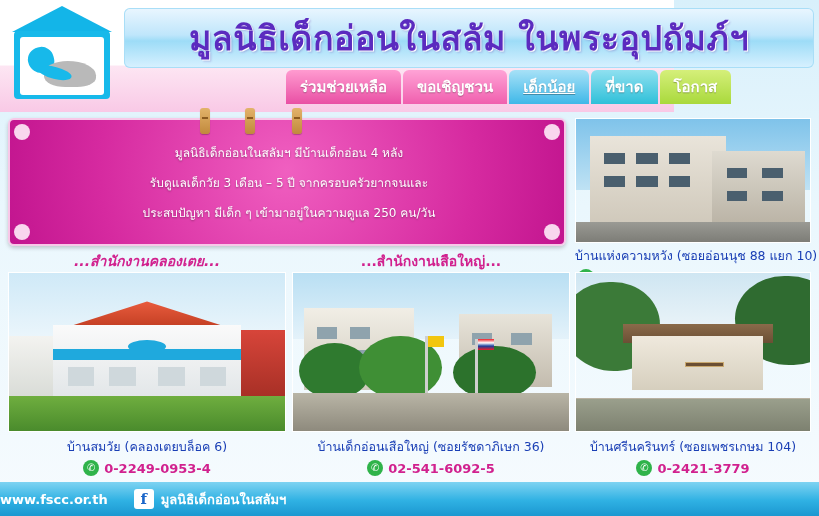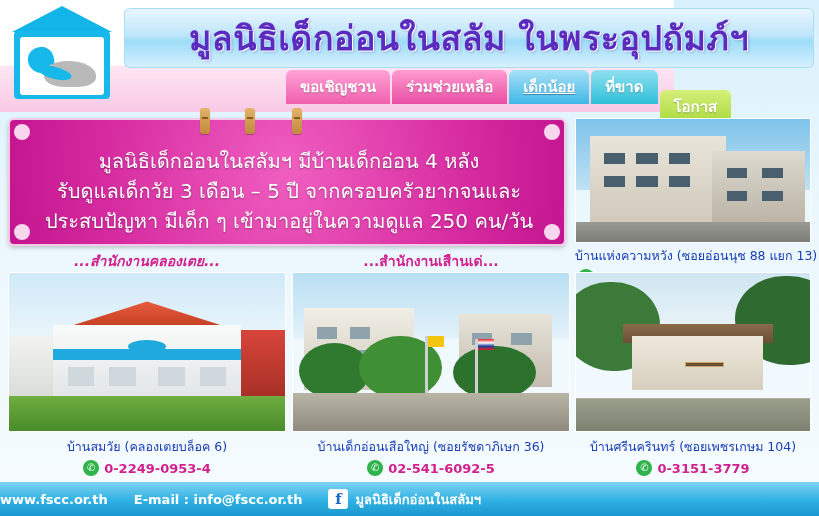--- a/index.html
+++ b/index.html
@@ -79,40 +79,40 @@
     font-size:15px; color:#ffffff; font-weight:bold;
     border-radius:6px 6px 0 0;
     text-shadow: 0 1px 1px rgba(0,0,0,.28);
     white-space:nowrap;
     cursor:pointer;
   }
   .nav-0 { background:linear-gradient(180deg,#ffa3d6 0%, #f05fae 100%); }
   .nav-1 { background:linear-gradient(180deg,#ff9bd0 0%, #e94fa4 100%); }
   .nav-2 { background:linear-gradient(180deg,#a7e1f7 0%, #3fb8e8 100%);text-decoration:underline; }
   .nav-3 { background:linear-gradient(180deg,#8fe0f0 0%, #2fc0d9 100%); }
-  .nav-4 { background:linear-gradient(180deg,#d5ef7a 0%, #a9d93c 100%);margin-top:20px; }
+  .nav-4 { background:linear-gradient(180deg,#d5ef7a 0%, #a9d93c 100%); }
 
   
   .scroll {
     position:absolute; left:8px; top:118px; width:558px; height:128px;
     background: radial-gradient(circle at 50% 40%, #f05fc0 0%, #d62aa0 65%, #c2158f 100%);
     border:2px solid #f8c8e8; border-radius:6px;
     box-shadow: 0 2px 4px rgba(0,0,0,.2);
   }
   .scroll-corner {
     position:absolute; width:16px; height:16px; background:#f9d6ee;
     border-radius:50%;
   }
   .sc-tl { left:4px; top:4px; }
   .sc-tr { right:4px; top:4px; }
   .sc-bl { left:4px; bottom:4px; }
   .sc-br { right:4px; bottom:4px; }
   .scroll-text {
-    position:absolute; left:20px; top:26px; width:518px;
-    text-align:center; color:#ffffff; font-size:20px; line-height:30px;
+    position:absolute; left:20px; top:18px; width:518px;
+    text-align:center; color:#ffffff; font-size:12px; line-height:30px;
     font-family:"DejaVu Sans","Liberation Sans",sans-serif;
     text-shadow: 0 1px 2px rgba(0,0,0,.35);
   }
   
   .peg {
     position:absolute; top:108px; width:10px; height:26px;
     background:linear-gradient(180deg,#e2b36a 0%, #c1893c 100%);
     border-radius:3px; z-index:6;
     box-shadow: 0 1px 1px rgba(0,0,0,.25);
   }
@@ -262,22 +262,22 @@
           <div class="lf-body"></div>
           <div class="lf-arm"></div>
         </div>
       </div>
     </div>
 
     <div class="title-band"></div>
     <div class="title-text">มูลนิธิเด็กอ่อนในสลัม ในพระอุปถัมภ์ฯ</div>
 
     <div class="nav">
+      <div class="nav-btn nav-1">ร่วมช่วยเหลือ</div>
       <div class="nav-btn nav-0">ขอเชิญชวน</div>
-      <div class="nav-btn nav-1">ร่วมช่วยเหลือ</div>
       <div class="nav-btn nav-2">เด็กน้อย</div>
       <div class="nav-btn nav-3">ที่ขาด</div>
       <div class="nav-btn nav-4">โอกาส</div>
     </div>
   </div>
 
   <div class="scroll">
     <div class="scroll-corner sc-tl"></div>
     <div class="scroll-corner sc-tr"></div>
     <div class="scroll-corner sc-bl"></div>
@@ -305,29 +305,29 @@
     <div class="bldg-b">
       <div class="win" style="left:16%;top:22%;width:22%;height:14%"></div>
       <div class="win" style="left:54%;top:22%;width:22%;height:14%"></div>
       <div class="win" style="left:16%;top:52%;width:22%;height:14%"></div>
       <div class="win" style="left:54%;top:52%;width:22%;height:14%"></div>
     </div>
     <div class="ground"></div>
   </div>
 
   <div class="cap cap-top">
-    <div>บ้านแห่งความหวัง (ซอยอ่อนนุช 88 แยก 13)</div>
+    <div>บ้านแห่งความหวัง (ซอยอ่อนนุช 88 แยก 10)</div>
     <div class="phone-line">
       <span class="phone-ico">✆</span>
       <span>0-2328-6898-9, 0-2328-7399</span>
     </div>
   </div>
 
   <div class="cap-head cap-kt-head">...สำนักงานคลองเตย...</div>
-  <div class="cap-head cap-sy-head">...สำนักงานเสืานเด่...</div>
+  <div class="cap-head cap-sy-head">...สำนักงานเสือใหญ่...</div>
 
   <div class="photo ph-kt">
     <div class="kt-sky"></div>
     <div class="kt-left"></div>
     <div class="kt-right"></div>
     <div class="kt-roof"></div>
     <div class="kt-wall">
       <div class="kt-seal"></div>
       <div class="win" style="left:8%;top:58%;width:14%;height:26%;background:#cfd8dc"></div>
       <div class="win" style="left:30%;top:58%;width:14%;height:26%;background:#cfd8dc"></div>
@@ -387,26 +387,25 @@
     <div class="phone-line">
       <span class="phone-ico">✆</span>
       <span>02-541-6092-5</span>
     </div>
   </div>
 
   <div class="cap cap-sn">
     <div>บ้านศรีนครินทร์ (ซอยเพชรเกษม 104)</div>
     <div class="phone-line">
       <span class="phone-ico">✆</span>
-      <span>0-3151-3779</span>
+      <span>0-2421-3779</span>
     </div>
   </div>
 
   <div class="footer">
     <div class="f-item f-web">www.fscc.or.th</div>
-    <div class="f-item f-mail">E-mail : info@fscc.or.th</div>
     <div class="f-item f-fb">
       <span class="fb-ico">f</span>
       <span>มูลนิธิเด็กอ่อนในสลัมฯ</span>
     </div>
   </div>
 
 </div>
 
 </body></html>

